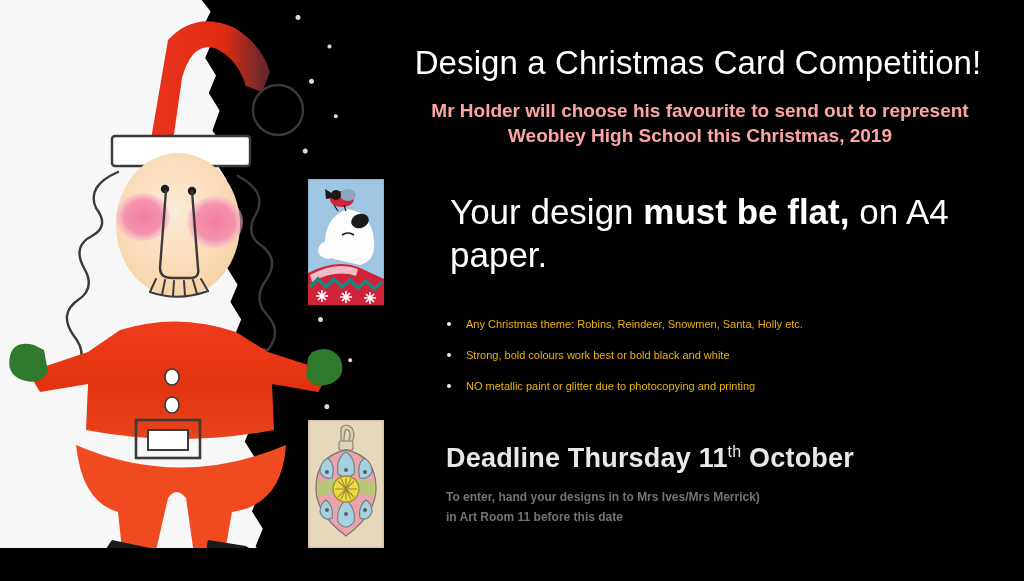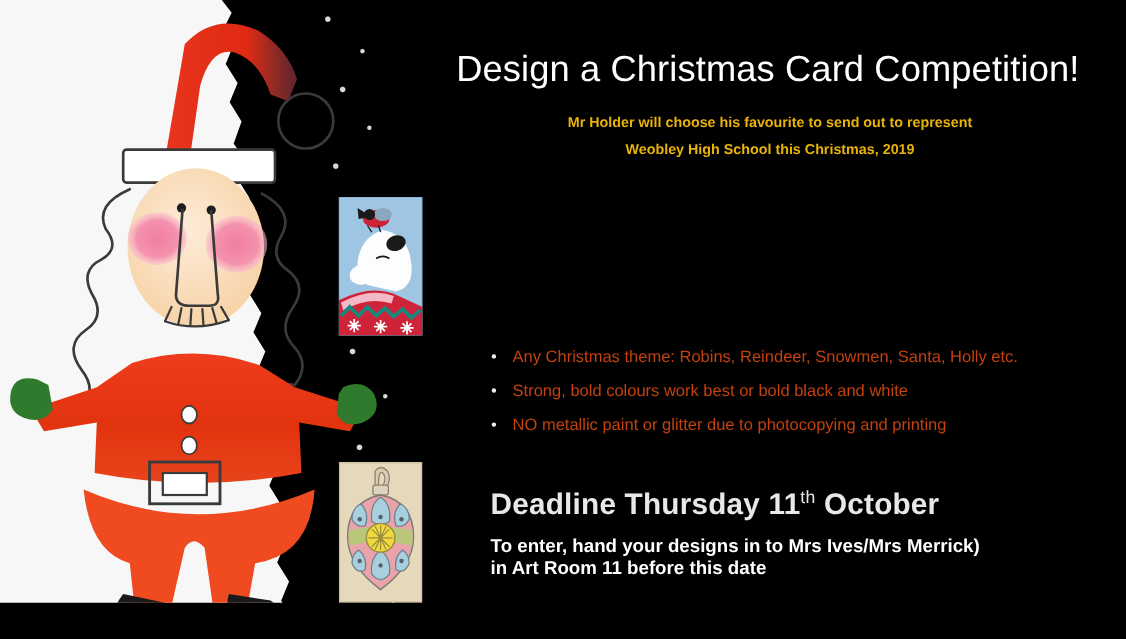--- a/index.html
+++ b/index.html
@@ -61,49 +61,49 @@
 
   
   .content{position:absolute;left:372px;top:0;width:652px;height:581px;color:#fff;}
 
   .title{
     position:absolute;left:0;top:44px;width:652px;text-align:center;
     font-size:33px;font-weight:400;letter-spacing:.1px;color:#ffffff;
   }
   .subtitle{
     position:absolute;left:14px;top:98px;width:628px;text-align:center;
-    font-size:13px;font-weight:700;line-height:25px;color:#eab308;
+    font-size:19px;font-weight:700;line-height:25px;color:#fca5a5;
   }
   .statement{
     position:absolute;left:78px;top:190px;width:560px;
     font-size:35px;font-weight:300;line-height:43px;color:#ffffff;
   }
   .statement b{font-weight:700;}
 
   .bullets{
     position:absolute;left:68px;top:315px;width:560px;
     list-style:none;margin:0;padding:0;
   }
   .bullets li{
     position:relative;padding-left:26px;margin-bottom:12px;
-    font-size:15px;line-height:19px;color:#c2410c;font-weight:400;
+    font-size:11px;line-height:19px;color:#eab308;font-weight:400;
   }
   .bullets li::before{
     content:"";position:absolute;left:7px;top:7px;
     width:4px;height:4px;border-radius:50%;background:#efefef;
   }
 
   .deadline{
     position:absolute;left:74px;top:443px;width:570px;
     font-size:27px;font-weight:700;color:#e8e8e8;letter-spacing:.2px;
   }
   .deadline sup{font-size:16px;vertical-align:super;font-weight:400;}
   .howto{
     position:absolute;left:74px;top:487px;width:570px;
-    font-size:17px;font-weight:700;line-height:20px;color:#ffffff;
+    font-size:12px;font-weight:700;line-height:20px;color:#737373;
   }
 </style>
 </head>
 <body>
 
 <div id="poster">
 
   <div class="paper"></div>
   <div class="tear-fringe"></div>
 
@@ -252,20 +252,21 @@
 
   <div class="content">
 
     <div class="title">Design a Christmas Card Competition!</div>
 
     <div class="subtitle">
       <span>Mr Holder will choose his favourite to send out to represent</span><br>
       <span>Weobley High School this Christmas, 2019</span>
     </div>
 
+    <div class="statement"><span>Your design </span><b>must be flat,</b><span> on A4 paper.</span></div>
 
     <ul class="bullets">
       <li>Any Christmas theme: Robins, Reindeer, Snowmen, Santa, Holly etc.</li>
       <li>Strong, bold colours work best or bold black and white</li>
       <li>NO metallic paint or glitter due to photocopying and printing</li>
     </ul>
 
     <div class="deadline"><span>Deadline Thursday 11</span><sup>th</sup><span> October</span></div>
 
     <div class="howto">

